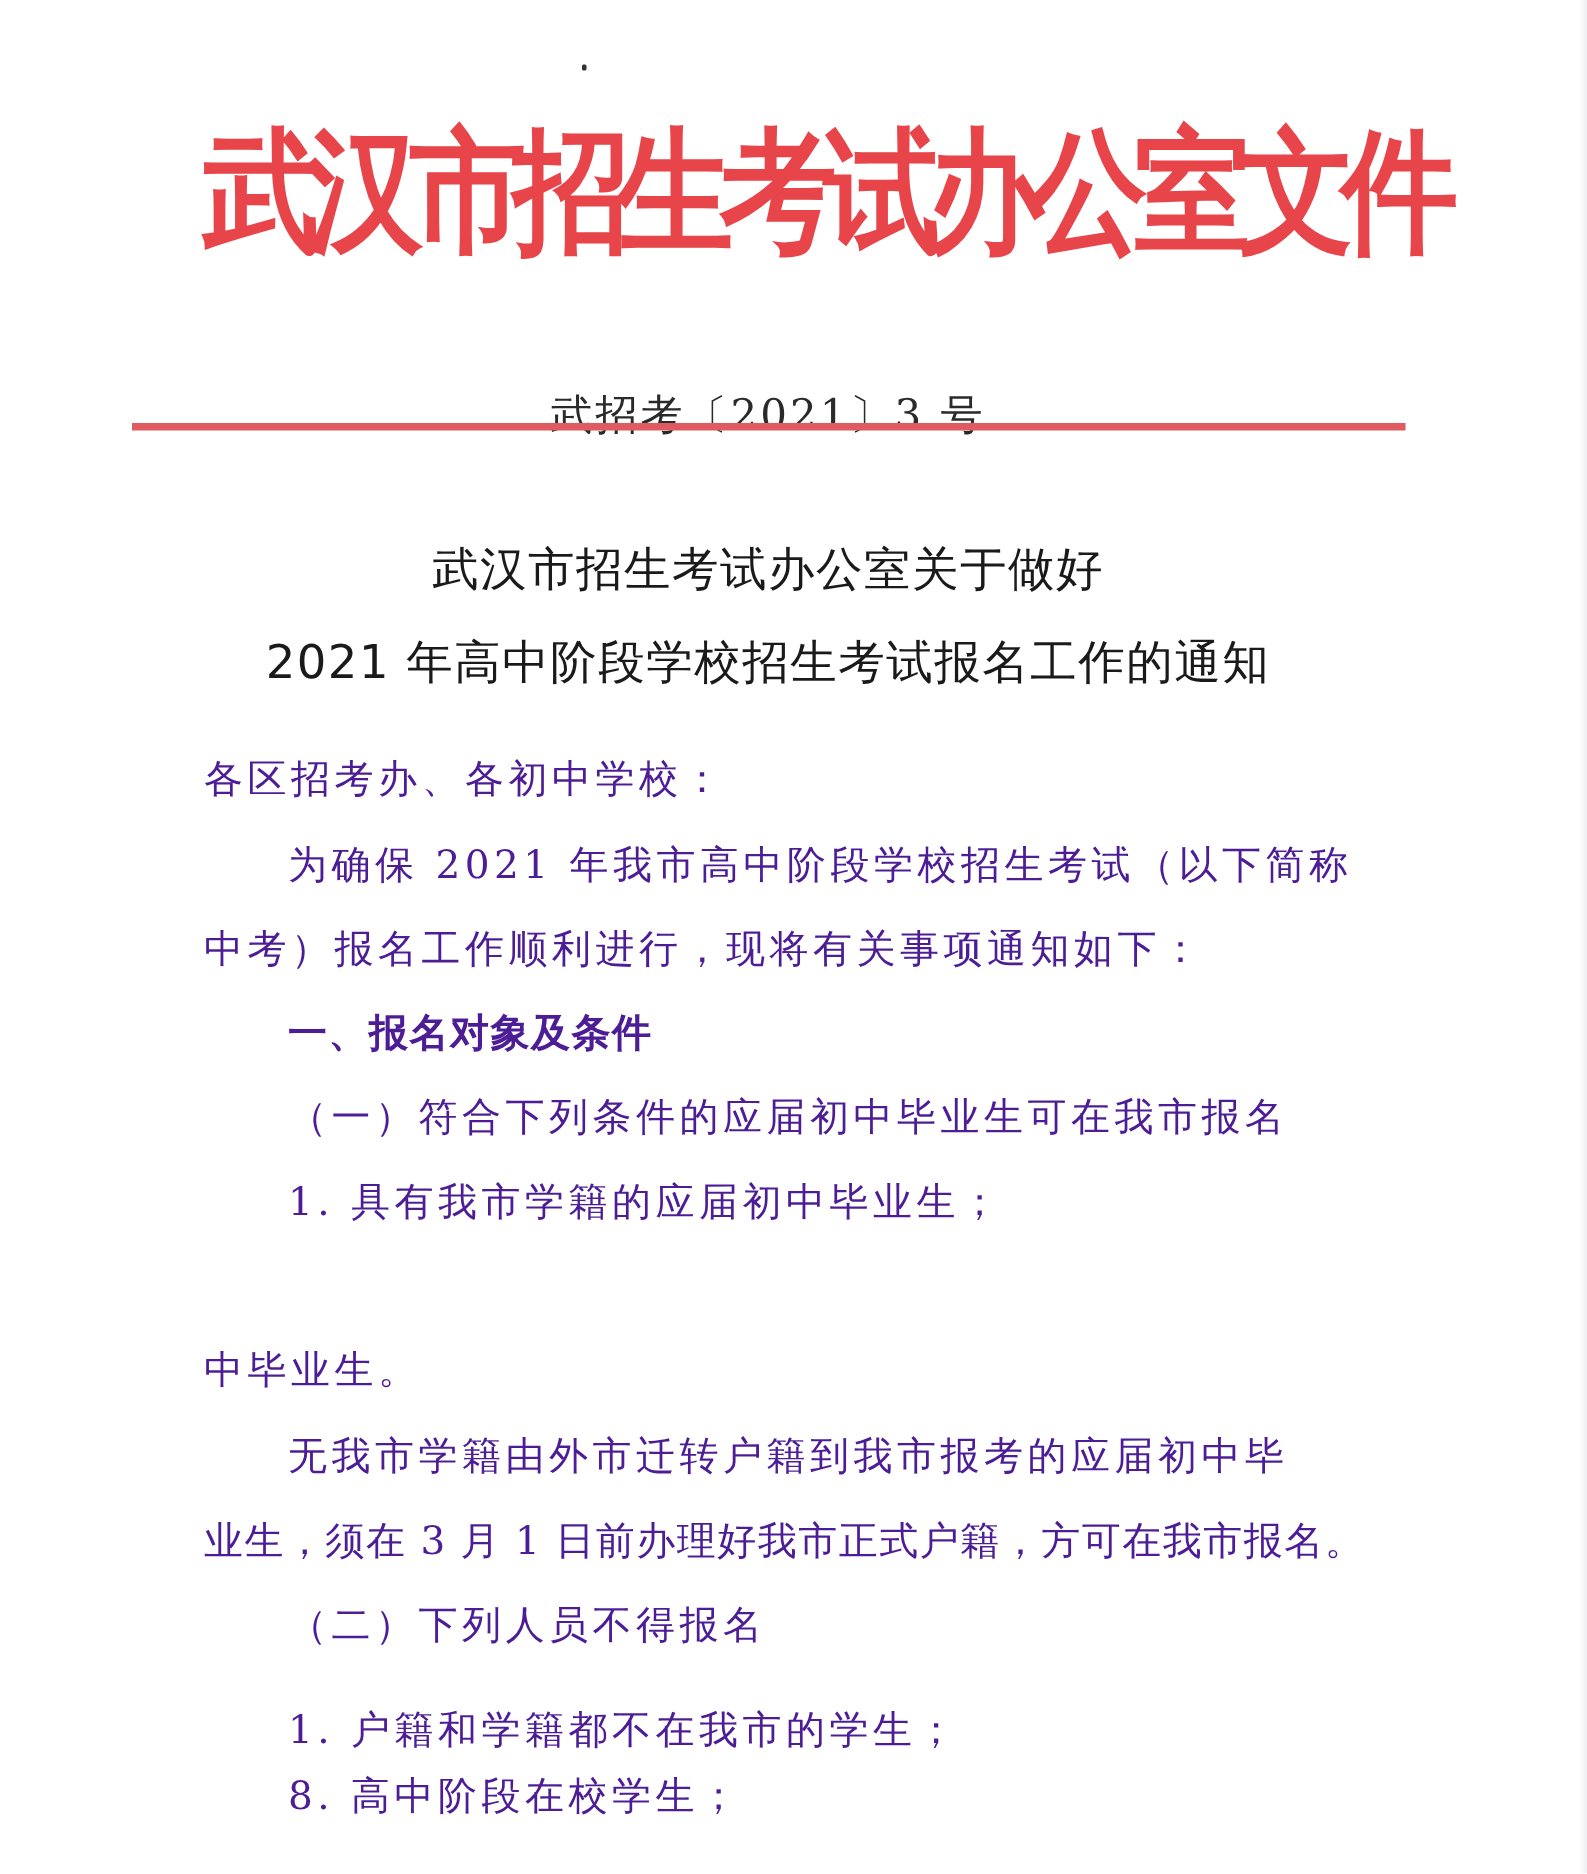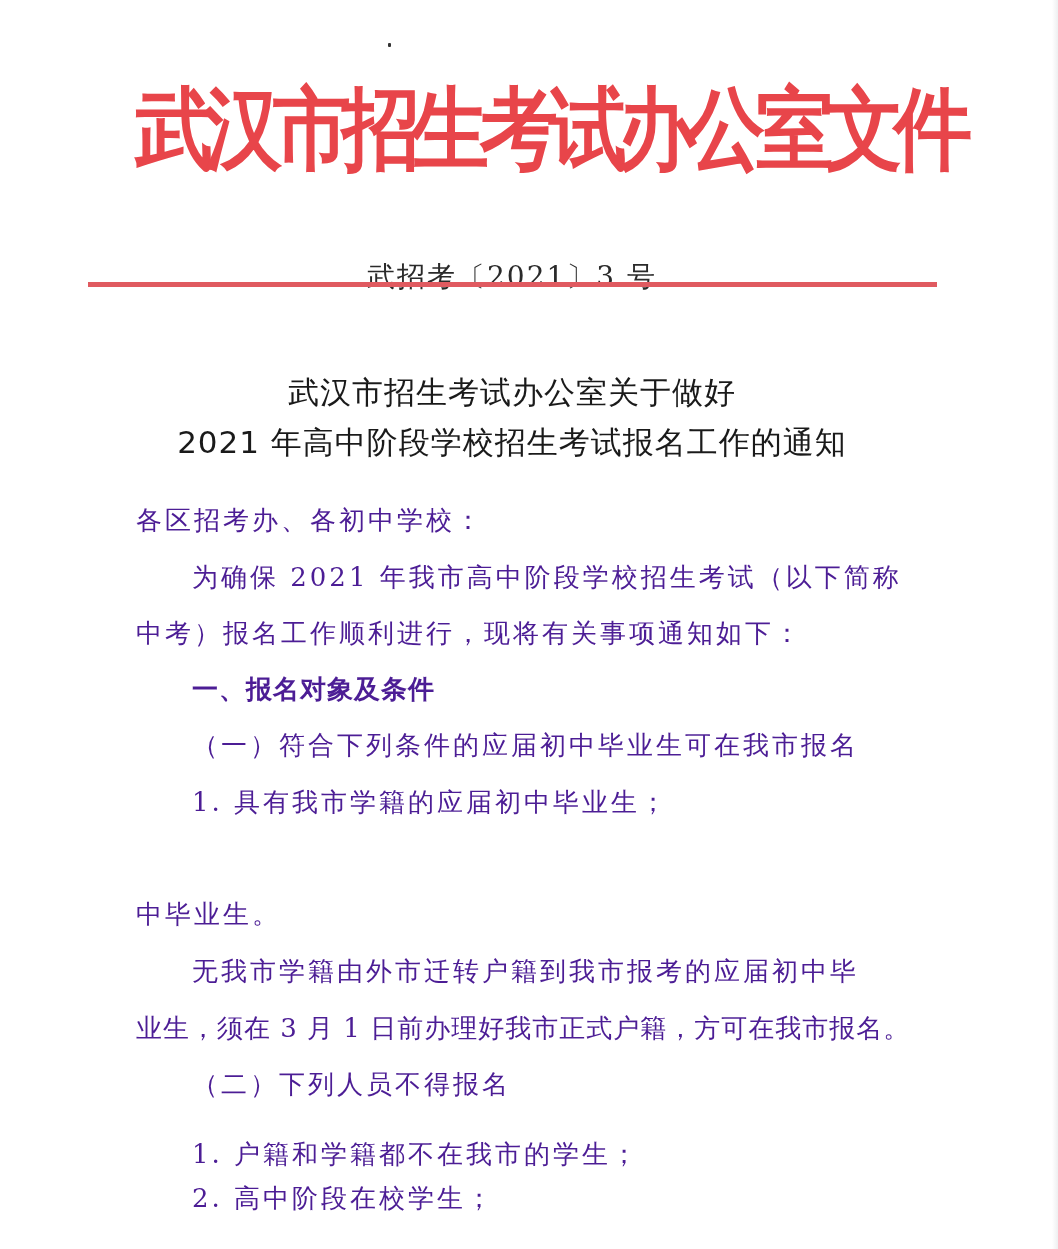--- a/index.html
+++ b/index.html
@@ -74,21 +74,21 @@
     .title {
       position: absolute;
       left: 0; width: 1024px;
       text-align: center;
       font-family: "DejaVu Sans", "Liberation Sans", sans-serif;
       font-size: 31px;
       color: #1a1a1a;
       line-height: 44px;
       letter-spacing: 1px;
     }
-    .title.l1 { top: 370px; }
+    .title.l1 { top: 358px; }
     .title.l2 { top: 420px; }
     .line {
       position: absolute;
       left: 136px;
       font-size: 26px;
       line-height: 40px;
       color: #4c1d95;
       white-space: nowrap;
       letter-spacing: 3px;
     }
@@ -135,14 +135,14 @@
   <div class="line indent" style="top:725px;">（一）符合下列条件的应届初中毕业生可在我市报名</div>
 
   <div class="line indent heading" style="top:669px;">一、报名对象及条件</div>
   <div class="line indent" style="top:782px;">1. 具有我市学籍的应届初中毕业生；</div>
   <div class="line" style="top:894px;">中毕业生。</div>
   <div class="line indent" style="top:951px;">无我市学籍由外市迁转户籍到我市报考的应届初中毕</div>
   <div class="line" style="top:1008px; letter-spacing:1px;">业生，须在 3 月 1 日前办理好我市正式户籍，方可在我市报名。</div>
 
   <div class="line indent" style="top:1064px;">（二）下列人员不得报名</div>
   <div class="line indent" style="top:1134px;">1. 户籍和学籍都不在我市的学生；</div>
-  <div class="line indent" style="top:1178px;">2. 高中阶段在校学生；</div>
+  <div class="line indent" style="top:1178px;">8. 高中阶段在校学生；</div>
 </div>
 
 </body></html>

